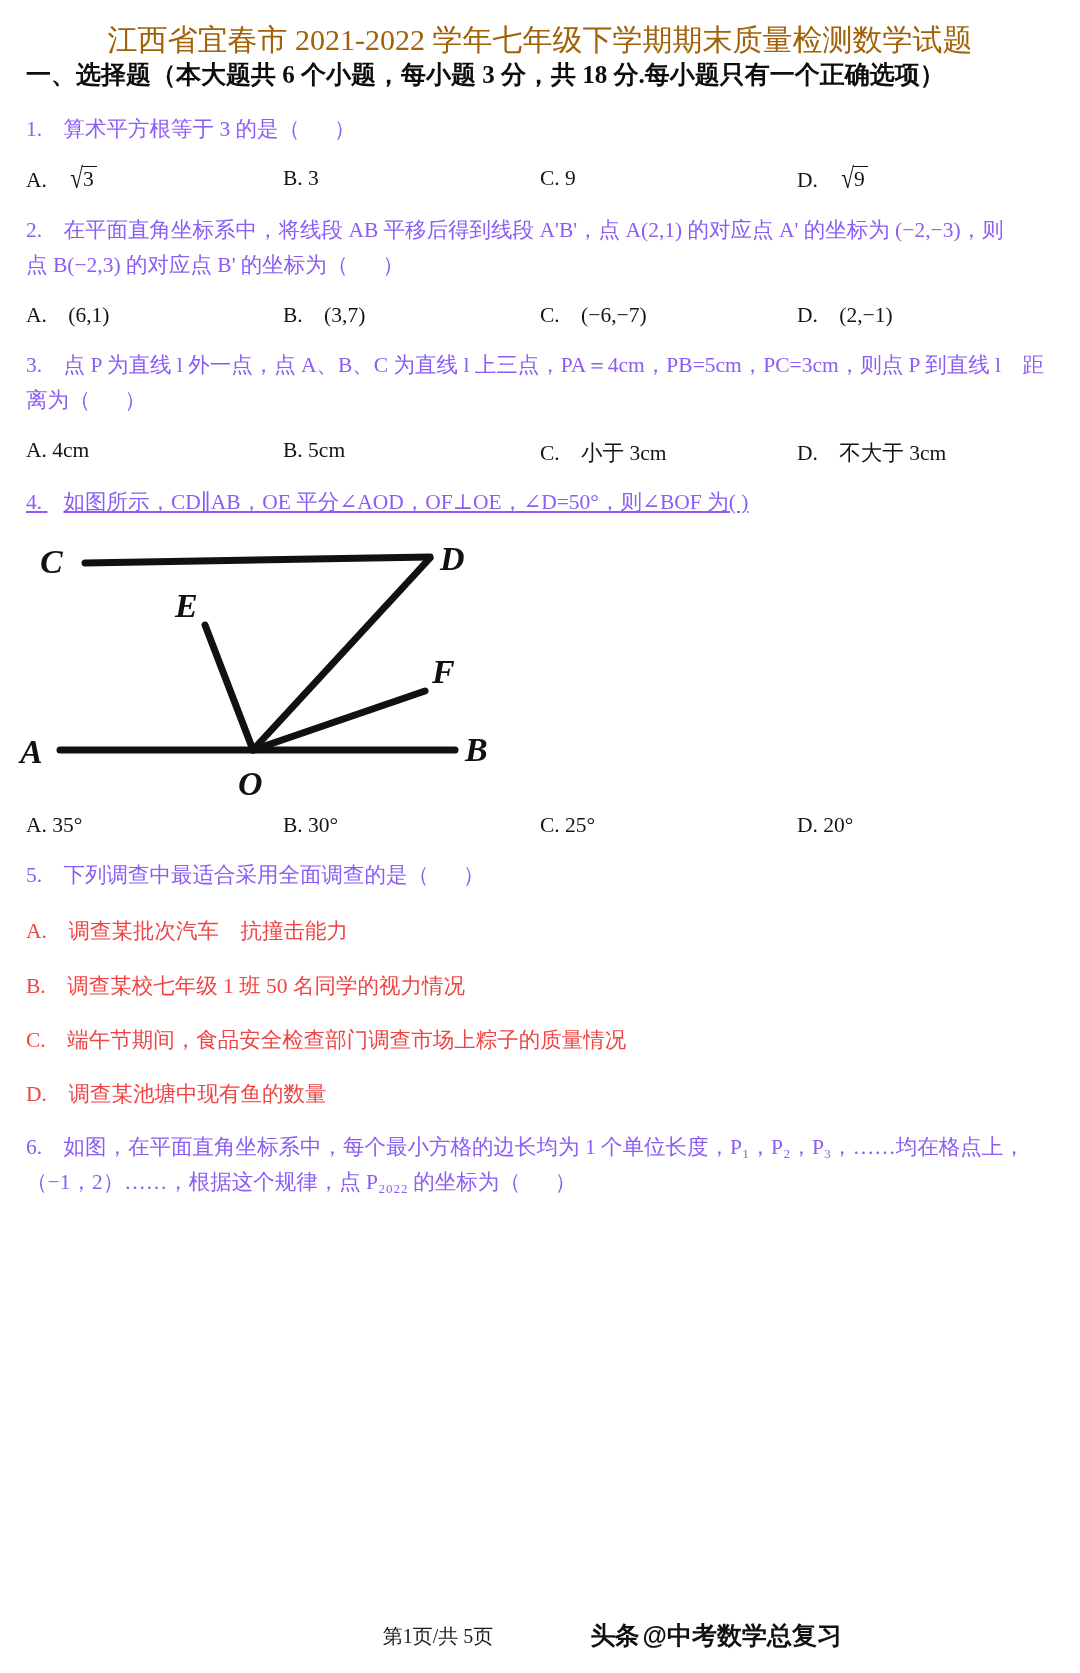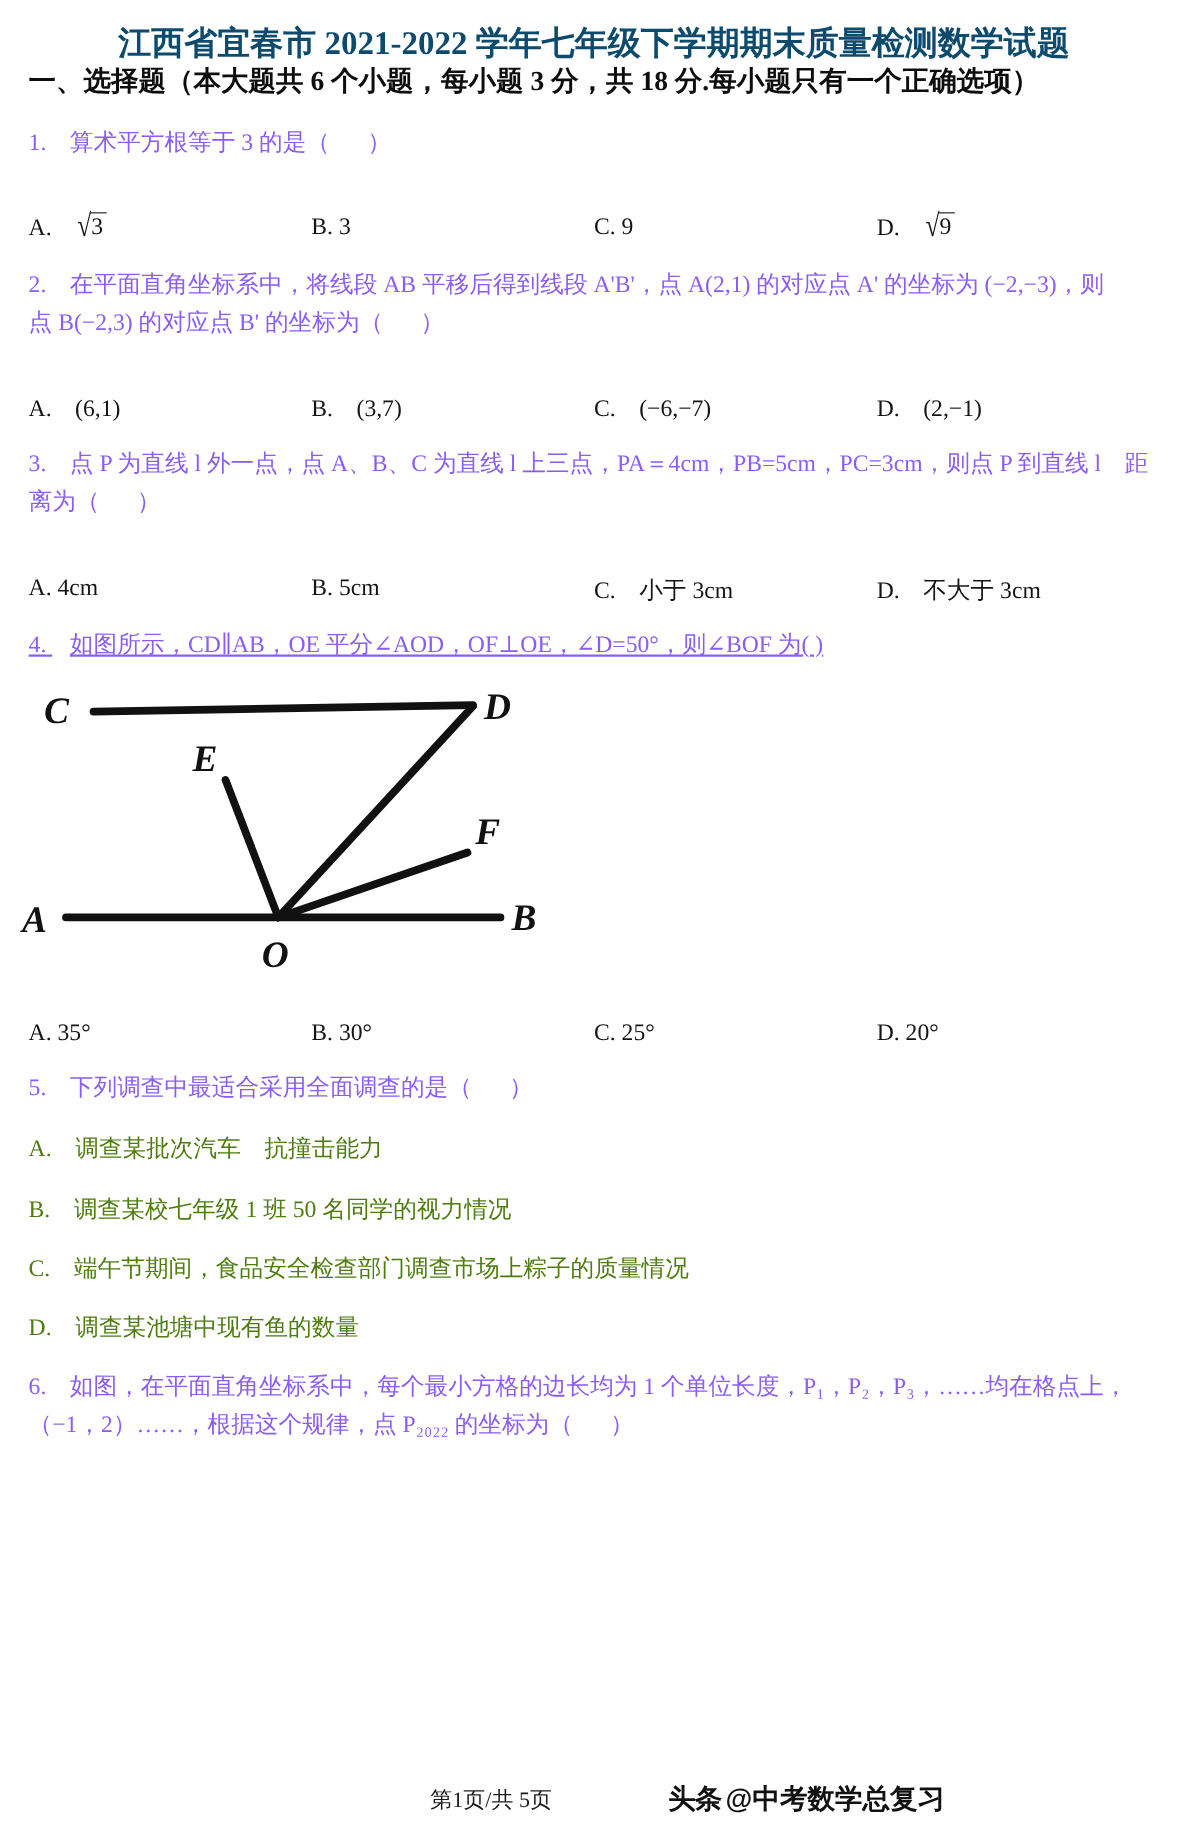--- a/index.html
+++ b/index.html
@@ -17,26 +17,26 @@
   }
   .page {
     position: relative;
     width: 1080px;
     height: 1673px;
     padding: 0;
     box-sizing: border-box;
   }
   .title {
     text-align: center;
-    font-weight: bold;
+    font-weight: normal;
     font-size: 30px;
     letter-spacing: 0px;
     margin: 22px 28px 0 28px;
     line-height: 1.2;
-    color: #0c4a6e;
+    color: #a16207;
   }
   .section-head {
     font-weight: bold;
     font-size: 25px;
     margin: 1px 26px 0 26px;
     line-height: 1.3;
     color: #0d0d0d;
   }
   .q {
     font-size: 21.5px;
@@ -49,27 +49,26 @@
   }
   .opts {
     display: flex;
     margin: 20px 26px 0 26px;
     font-size: 21.5px;
     color: #141414;
   }
   .opts .o {
     flex: 0 0 25%;
     white-space: nowrap;
-    margin-top: 28px;
   }
   .opt-block {
     font-size: 21.5px;
     margin: 22px 26px 0 26px;
     line-height: 1.5;
-    color: #4d7c0f;
+    color: #ef4444;
   }
   
   .sqrt {
     display: inline-block;
     position: relative;
     padding-left: 2px;
   }
   .sqrt > .rad {
     font-size: 1.08em;
     display: inline-block;
@@ -86,21 +85,20 @@
   .figure {
     margin: 6px 0 0 0;
     width: 1080px;
   }
   .footer {
     position: absolute;
     left: 0;
     bottom: 26px;
     width: 876px;
     height: 46px;
-    padding-left: 17px;
   }
   .pagenum {
     position: absolute;
     left: 0; right: 0;
     top: 0;
     text-align: center;
     font-size: 20px;
     color: #1a1a1a;
   }
   .watermark {

